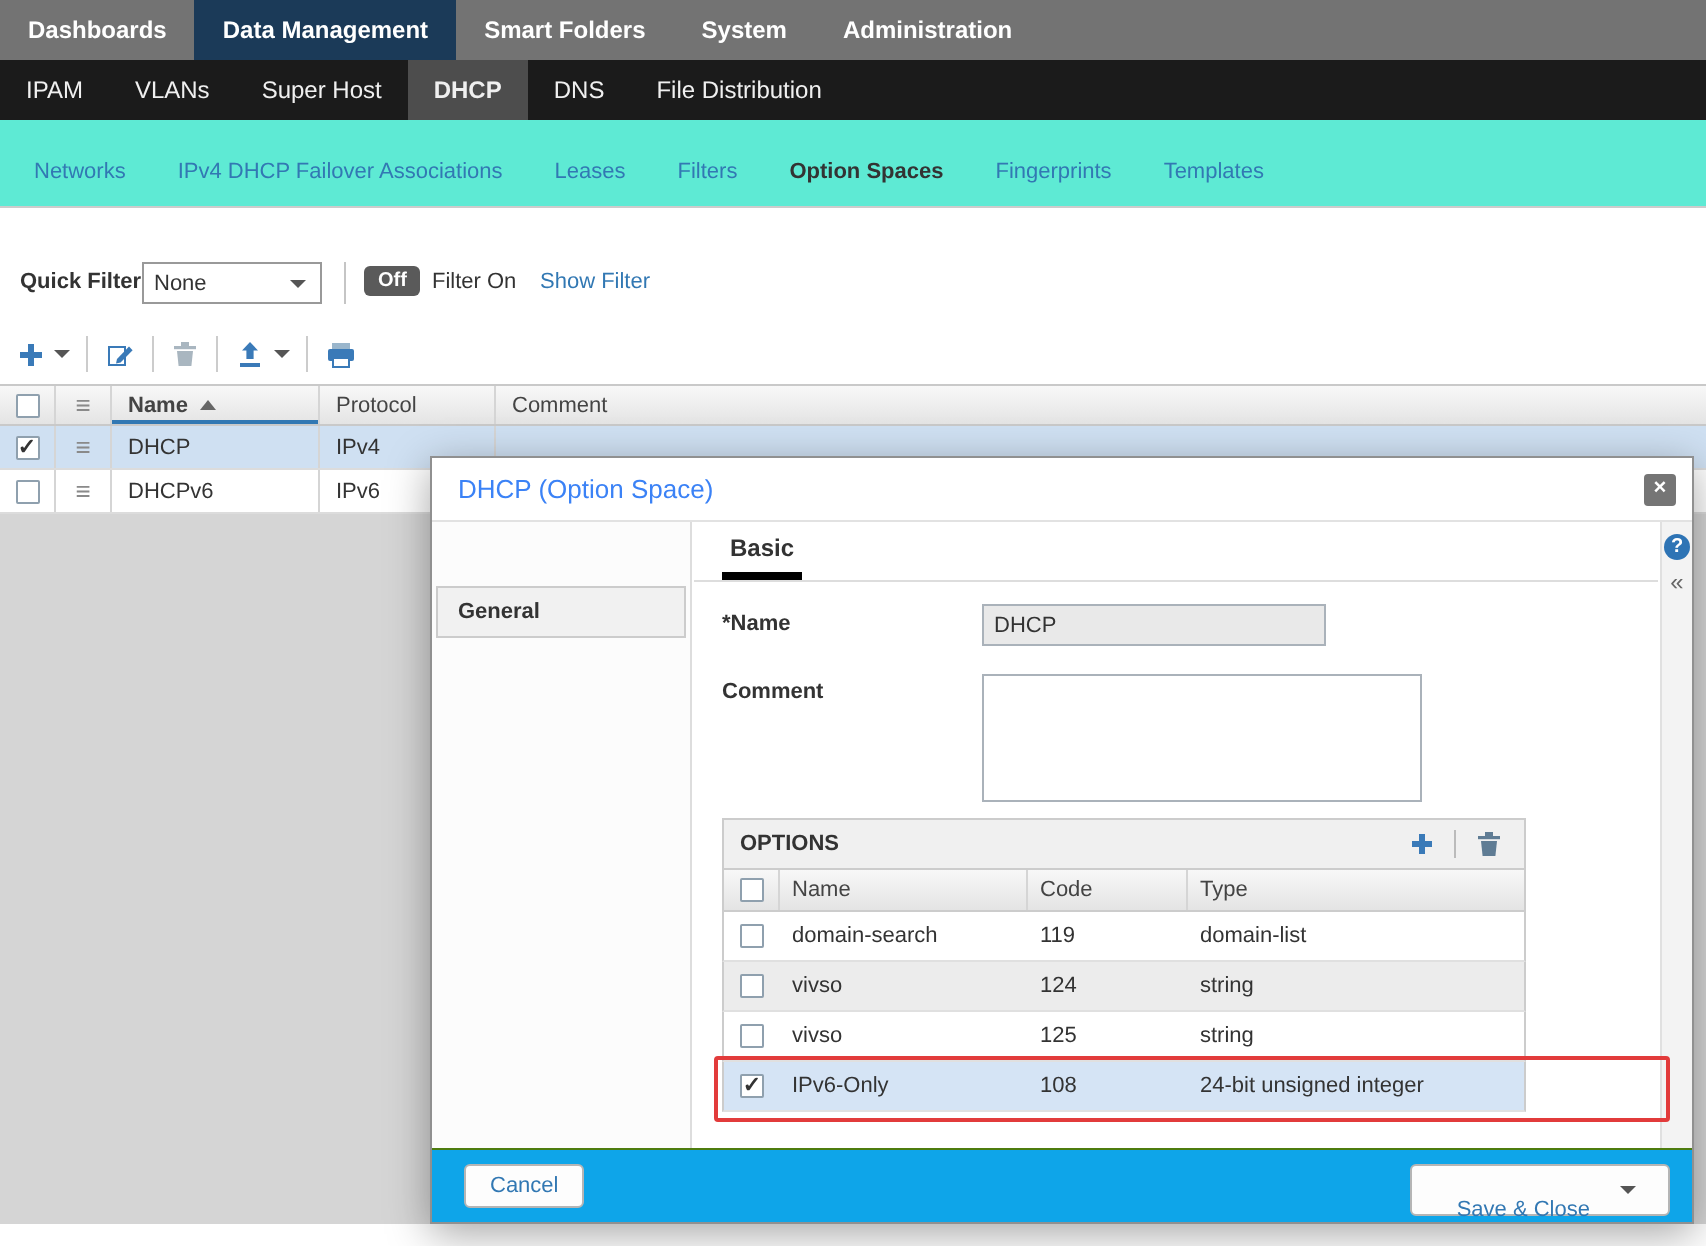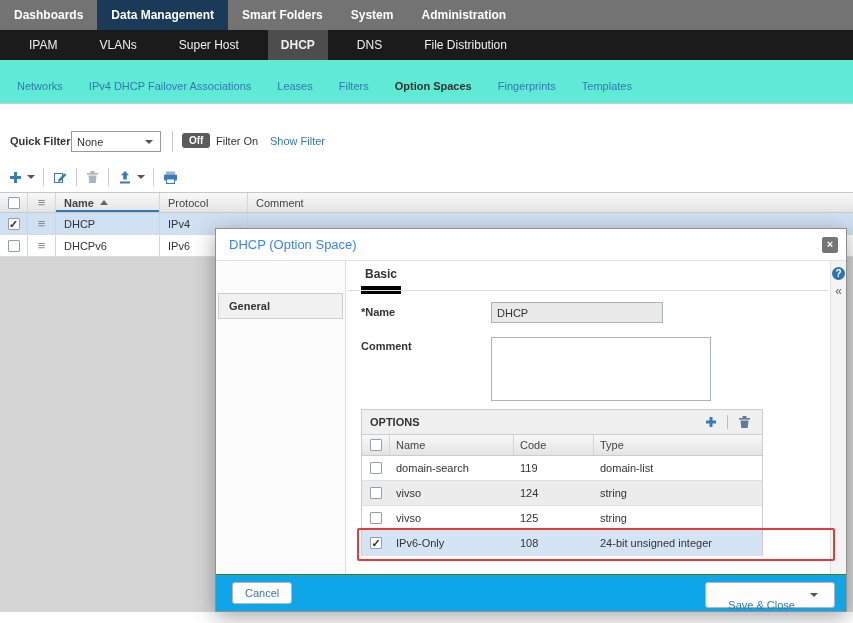--- a/index.html
+++ b/index.html
@@ -7,21 +7,21 @@
   body { font-family:"Liberation Sans", sans-serif; }
   #screen { position:relative; width:853px; height:623px; background:#fff; overflow:hidden; }
 
   
   .topnav { position:absolute; top:0; left:0; right:0; height:30px; background:#737373; display:flex; }
   .topnav-item { padding:0 14px; line-height:30px; color:#fff; font-size:12px; font-weight:bold; cursor:pointer; white-space:nowrap; }
   .topnav-item.active { background:#1b3a58; }
 
   
   .subnav { position:absolute; top:30px; left:0; right:0; height:30px; background:#1b1b1b; display:flex; }
-  .subnav-item { padding:0 13px; line-height:30px; color:#f0f0f0; font-size:12px; cursor:pointer; white-space:nowrap;margin-left:16px; }
+  .subnav-item { padding:0 13px; line-height:30px; color:#f0f0f0; font-size:12px; cursor:pointer; white-space:nowrap; }
   .subnav-item.active { background:#4d4d4d; font-weight:bold; }
 
   
   .tabbar { position:absolute; top:60px; left:0; right:0; height:44px; background:#5eead4; border-bottom:1px solid #ccc; display:flex; align-items:flex-end; padding:0 4px; }
   .tab-item { padding:6px 13px 11px; font-size:11px; color:#3278b3; cursor:pointer; white-space:nowrap; }
   .tab-item.active { color:#333; font-weight:bold; }
 
   
   .filterbar { position:absolute; top:104px; left:0; right:0; height:58px; background:#fff; }
   .qf-label { position:absolute; left:10px; top:31px; font-size:11px; font-weight:bold; color:#333; }
@@ -63,21 +63,21 @@
   .modal-title { height:32px; line-height:32px; padding-left:13px; font-size:13px; color:#3b82f6; border-bottom:1px solid #e2e2e2; }
   .modal-close { position:absolute; top:8px; right:8px; width:16px; height:16px; background:#757575; border-radius:2px; color:#fff; font-size:11px; line-height:15px; text-align:center; font-weight:bold; cursor:pointer; }
   .modal-body { position:absolute; top:32px; left:0; right:0; bottom:37px; }
   .modal-sidebar { position:absolute; top:0; left:0; bottom:0; width:130px; border-right:1px solid #ddd; background:#fcfcfc; }
   .sidebar-item { margin:32px 2px 0 2px; height:26px; line-height:24px; padding-left:10px; font-size:11px; font-weight:bold; color:#333; background:#f1f1f1; border:1px solid #ccc; cursor:pointer; }
   .help-strip { position:absolute; top:0; right:0; bottom:0; width:16px; background:#f3f3f3; border-left:1px solid #e0e0e0; text-align:center; }
   .help-icon { width:13px; height:13px; border-radius:50%; background:#2e74b5; color:#fff; font-size:10px; line-height:13px; font-weight:bold; margin:6px auto 4px; cursor:pointer; }
   .collapse-icon { color:#666; font-size:12px; cursor:pointer; display:block; }
 
   .modal-content { position:absolute; top:0; left:131px; right:17px; bottom:0; }
-  .tab-basic { position:absolute; left:14px; top:6px; font-size:12px; font-weight:bold; color:#333; padding:0 4px 5px; border-bottom:8px solid #000000; cursor:pointer; }
+  .tab-basic { position:absolute; left:14px; top:6px; font-size:12px; font-weight:bold; color:#333; padding:0 4px 5px; border-bottom:5px solid #000000; cursor:pointer; }
   .tab-line { position:absolute; left:0; right:0; top:29px; border-bottom:1px solid #ddd; }
   .lbl { position:absolute; left:14px; font-size:11px; color:#333; font-weight:bold; }
   .lbl-name { top:45px; }
   .lbl-comment { top:79px; }
   .inp-name { position:absolute; left:144px; top:41px; width:172px; height:21px; background:#e9e9e9; border:1px solid #aab2ba; font-size:11px; color:#333; padding:0 5px; font-family:"Liberation Sans", sans-serif; }
   .inp-comment { position:absolute; left:144px; top:76px; width:220px; height:64px; background:#fff; border:1px solid #aab2ba; font-size:11px; color:#333; padding:3px 5px; resize:none; font-family:"Liberation Sans", sans-serif; }
 
   
   .panel { position:absolute; left:14px; top:148px; width:402px; }
   .panel-header { height:26px; background:#f0f0f0; border:1px solid #ccc; display:flex; align-items:center; padding:0 8px; }

